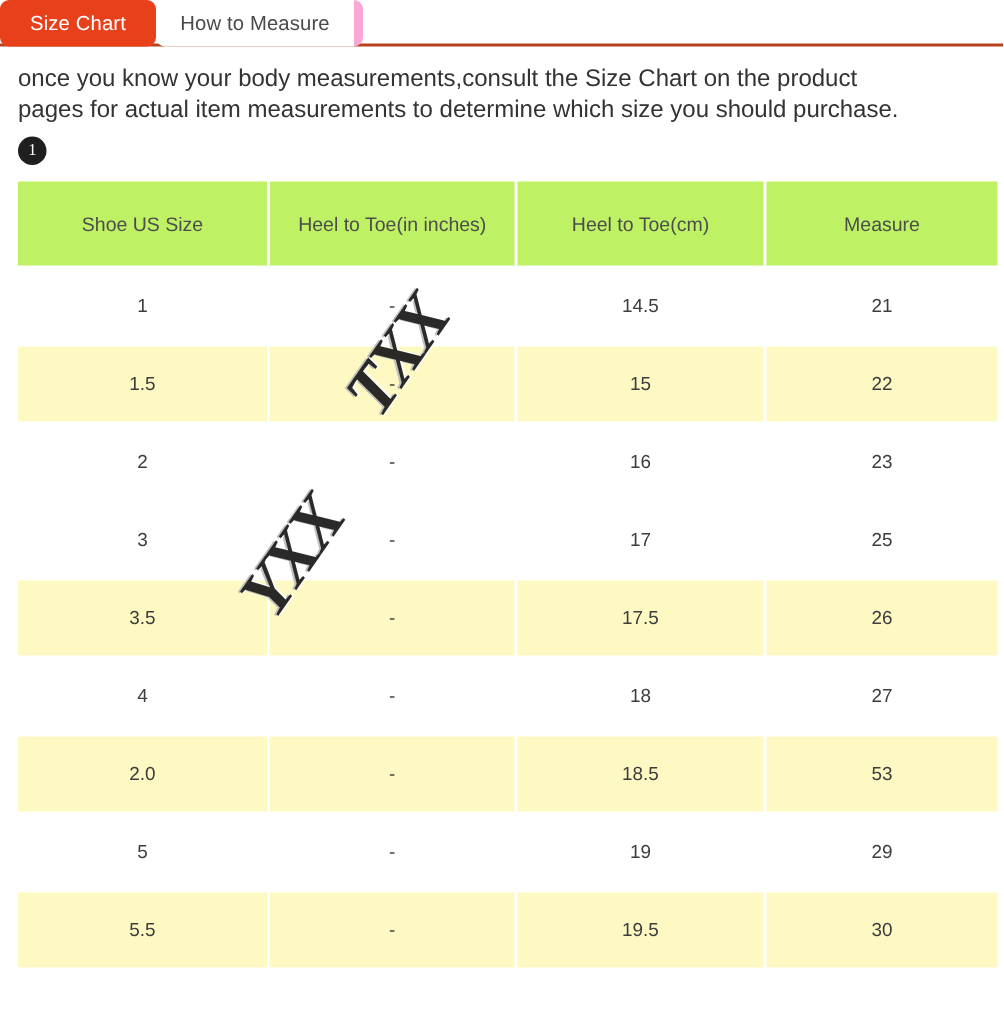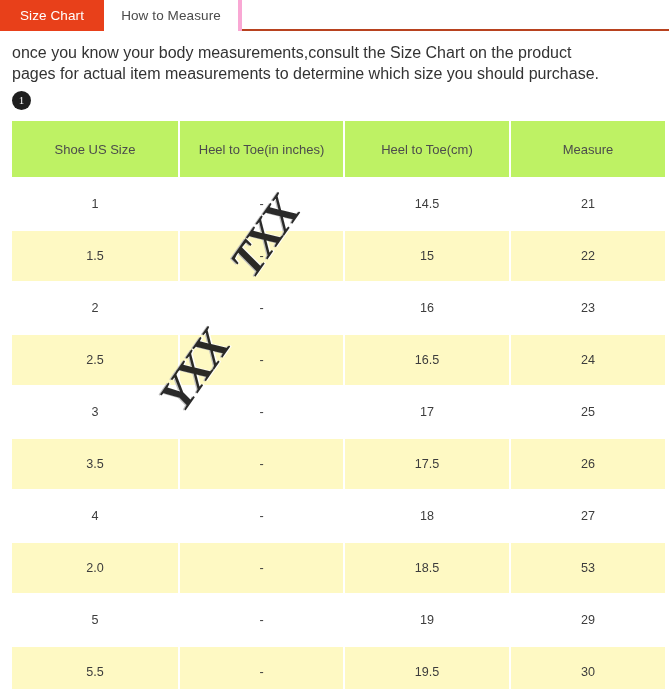--- a/index.html
+++ b/index.html
@@ -30,31 +30,32 @@
   }
   .tab {
     display: flex;
     align-items: center;
     justify-content: center;
     font-size: 13.5px;
     letter-spacing: 0.1px;
     cursor: pointer;
     user-select: none;
     height: 31px;
+    border-radius: 6px;
   }
   .tab-active {
     width: 104px;
     background: #e8401a;
     color: #ffffff;
   }
   .tab-inactive {
     width: 138px;
     background: #ffffff;
     color: #4a4a4a;
-    border-right: 4px solid #f9a8d4;
+    border-right: 6px solid #f9a8d4;
   }
 
   
   .intro {
     padding: 11px 14px 0 12px;
     font-size: 16px;
     line-height: 21px;
     color: #333333;
     max-width: 625px;
   }
@@ -187,26 +188,20 @@
             <td>-</td>
             <td>15</td>
             <td>22</td>
           </tr>
           <tr class="row-odd">
             <td>2</td>
             <td>-</td>
             <td>16</td>
             <td>23</td>
           </tr>
-          <tr class="row-even">
-            <td>2.5</td>
-            <td>-</td>
-            <td>16.5</td>
-            <td>24</td>
-          </tr>
           <tr class="row-odd">
             <td>3</td>
             <td>-</td>
             <td>17</td>
             <td>25</td>
           </tr>
           <tr class="row-even">
             <td>3.5</td>
             <td>-</td>
             <td>17.5</td>

